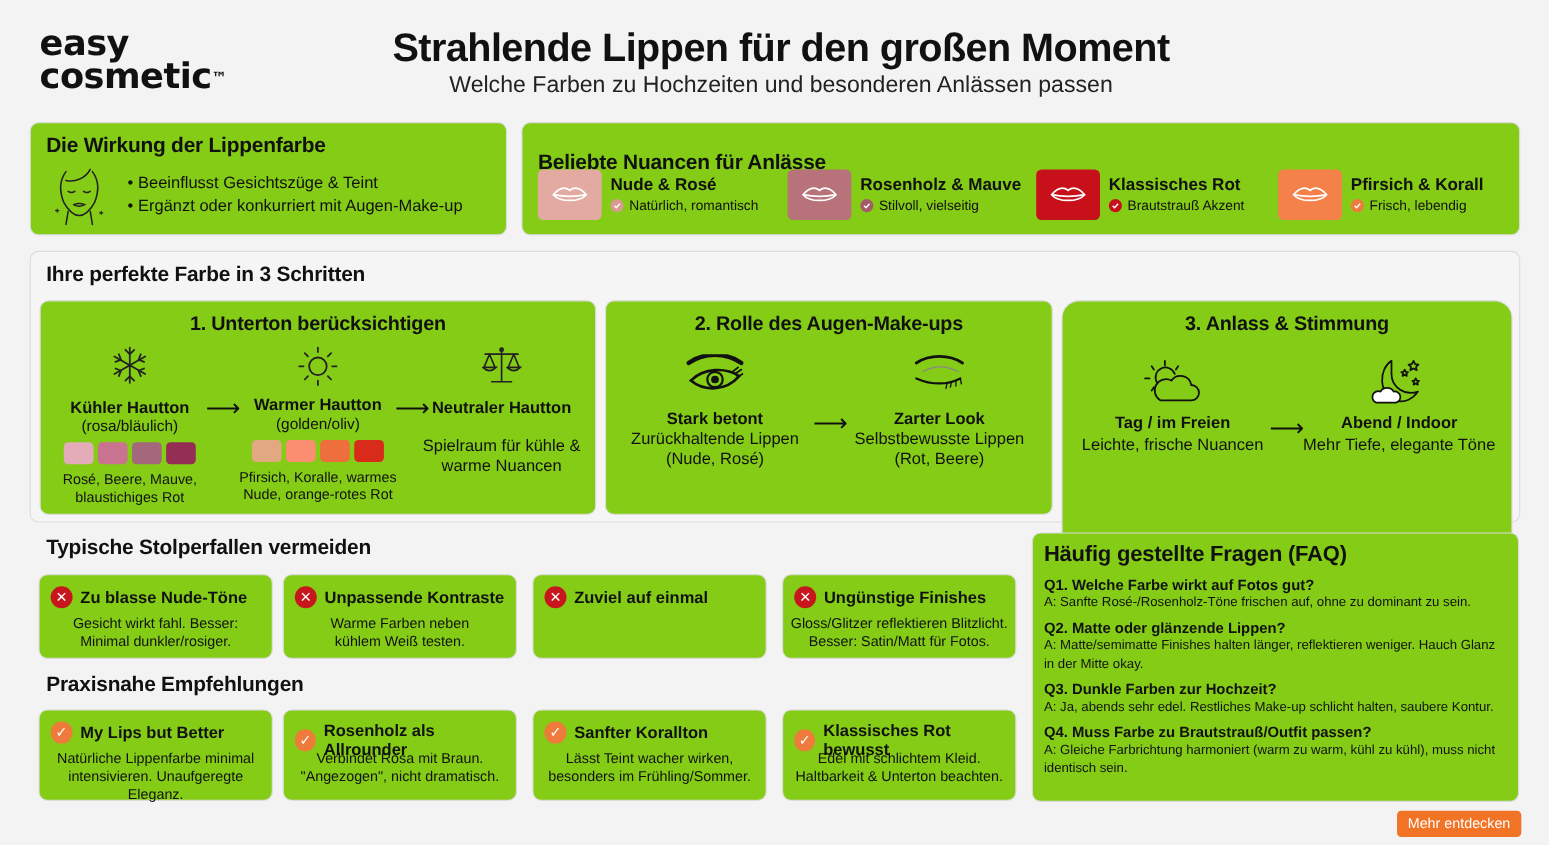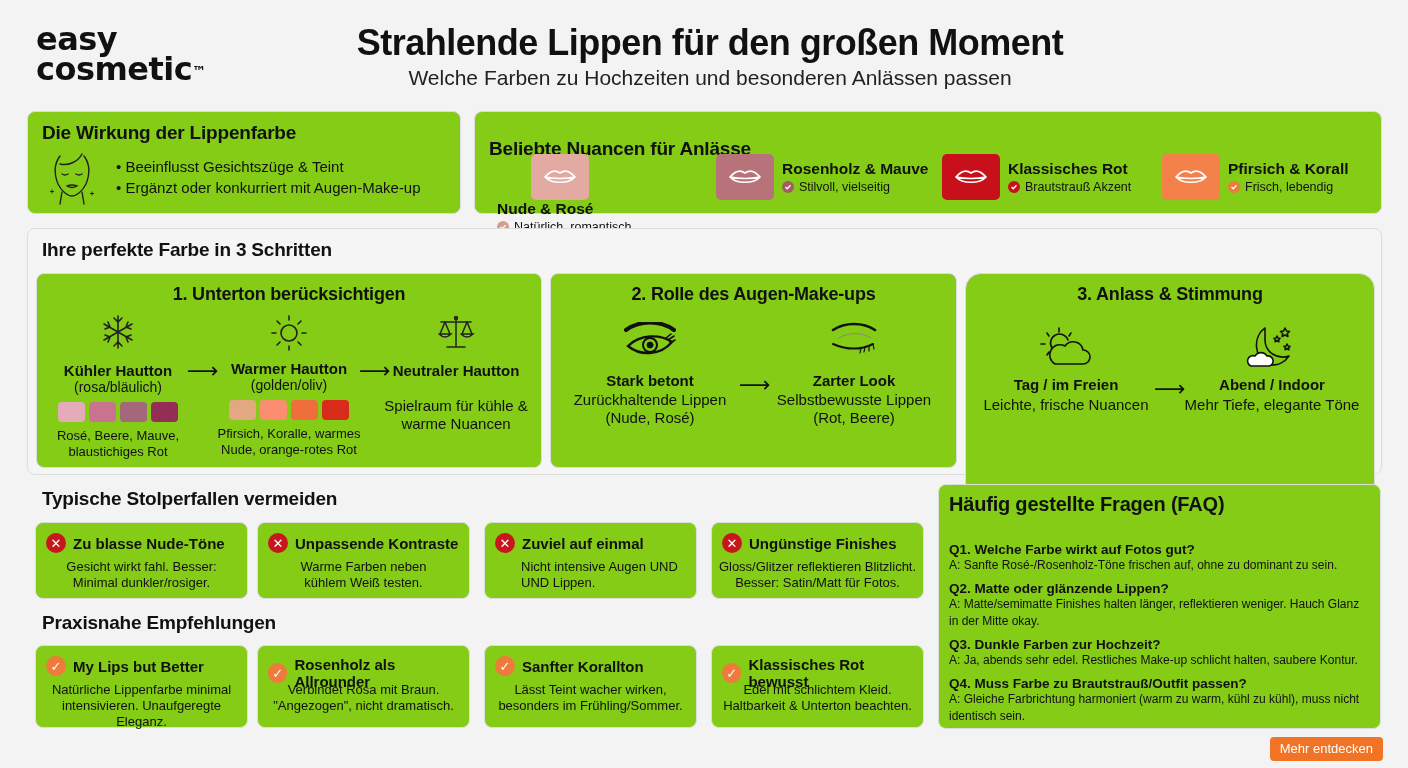--- a/index.html
+++ b/index.html
@@ -102,21 +102,21 @@
   </div>
   <div class="bullets">
     <div>Beeinflusst Gesichtszüge &amp; Teint</div>
     <div>Ergänzt oder konkurriert mit Augen-Make-up</div>
   </div>
 </div>
 
 <div class="card" style="left:474px; top:111px; width:908px; height:103px;">
   <h2 class="abs" style="left:14px; top:26px;">Beliebte Nuancen für Anlässe</h2>
 
-  <div class="shade" style="left:14px;flex-direction:column;">
+  <div class="shade" style="left:14px;">
     <div class="sw" style="background:#e2aaa0;">
       <svg width="34" height="18" viewBox="0 0 34 18" fill="none" stroke="#fff" stroke-width="1.6">
           <path d="M2 9 C8 2 13 2 17 5 C21 2 26 2 32 9 C26 16 8 16 2 9 Z M2 9 C12 11 22 11 32 9"></path>
         </svg>
     </div>
     <div class="txt">
       <div class="name">Nude &amp; Rosé</div>
       <div class="desc">
           <span class="chk" style="background:#d99a90;">
             <svg width="8" height="8" viewBox="0 0 8 8">
@@ -347,24 +347,20 @@
   <div class="body">
       <div>Warme Farben neben</div>
       <div>kühlem Weiß testen.</div>
     </div>
 </div>
 <div class="card mini" style="left:484px; top:522px;">
   <div class="ttl">
       <span class="ic" style="background:#c8161d;">✕</span>
       <span>Zuviel auf einmal</span>
     </div>
-  <div class="body left">
-      <div>Nicht intensive Augen UND</div>
-      <div>UND Lippen.</div>
-    </div>
 </div>
 <div class="card mini" style="left:711px; top:522px;">
   <div class="ttl">
       <span class="ic" style="background:#c8161d;">✕</span>
       <span>Ungünstige Finishes</span>
     </div>
   <div class="body">
       <div>Gloss/Glitzer reflektieren Blitzlicht.</div>
       <div>Besser: Satin/Matt für Fotos.</div>
     </div>
@@ -409,21 +405,21 @@
     </div>
   <div class="body">
       <div>Edel mit schlichtem Kleid.</div>
       <div>Haltbarkeit &amp; Unterton beachten.</div>
     </div>
 </div>
 
 <div class="card" style="left:938px; top:484px; width:443px; height:245px; padding:8px 10px;">
   <h2 style="font-size:20px;">Häufig gestellte Fragen (FAQ)</h2>
   <div>
-    <div class="faq-q" style="margin-top:26px;">Q1. Welche Farbe wirkt auf Fotos gut?</div>
+    <div class="faq-q" style="margin-top:8px;">Q1. Welche Farbe wirkt auf Fotos gut?</div>
     <div class="faq-a">A: Sanfte Rosé-/Rosenholz-Töne frischen auf, ohne zu dominant zu sein.</div>
   </div>
   <div>
     <div class="faq-q">Q2. Matte oder glänzende Lippen?</div>
     <div class="faq-a">A: Matte/semimatte Finishes halten länger, reflektieren weniger. Hauch Glanz in der Mitte okay.</div>
   </div>
   <div>
     <div class="faq-q">Q3. Dunkle Farben zur Hochzeit?</div>
     <div class="faq-a">A: Ja, abends sehr edel. Restliches Make-up schlicht halten, saubere Kontur.</div>
   </div>

